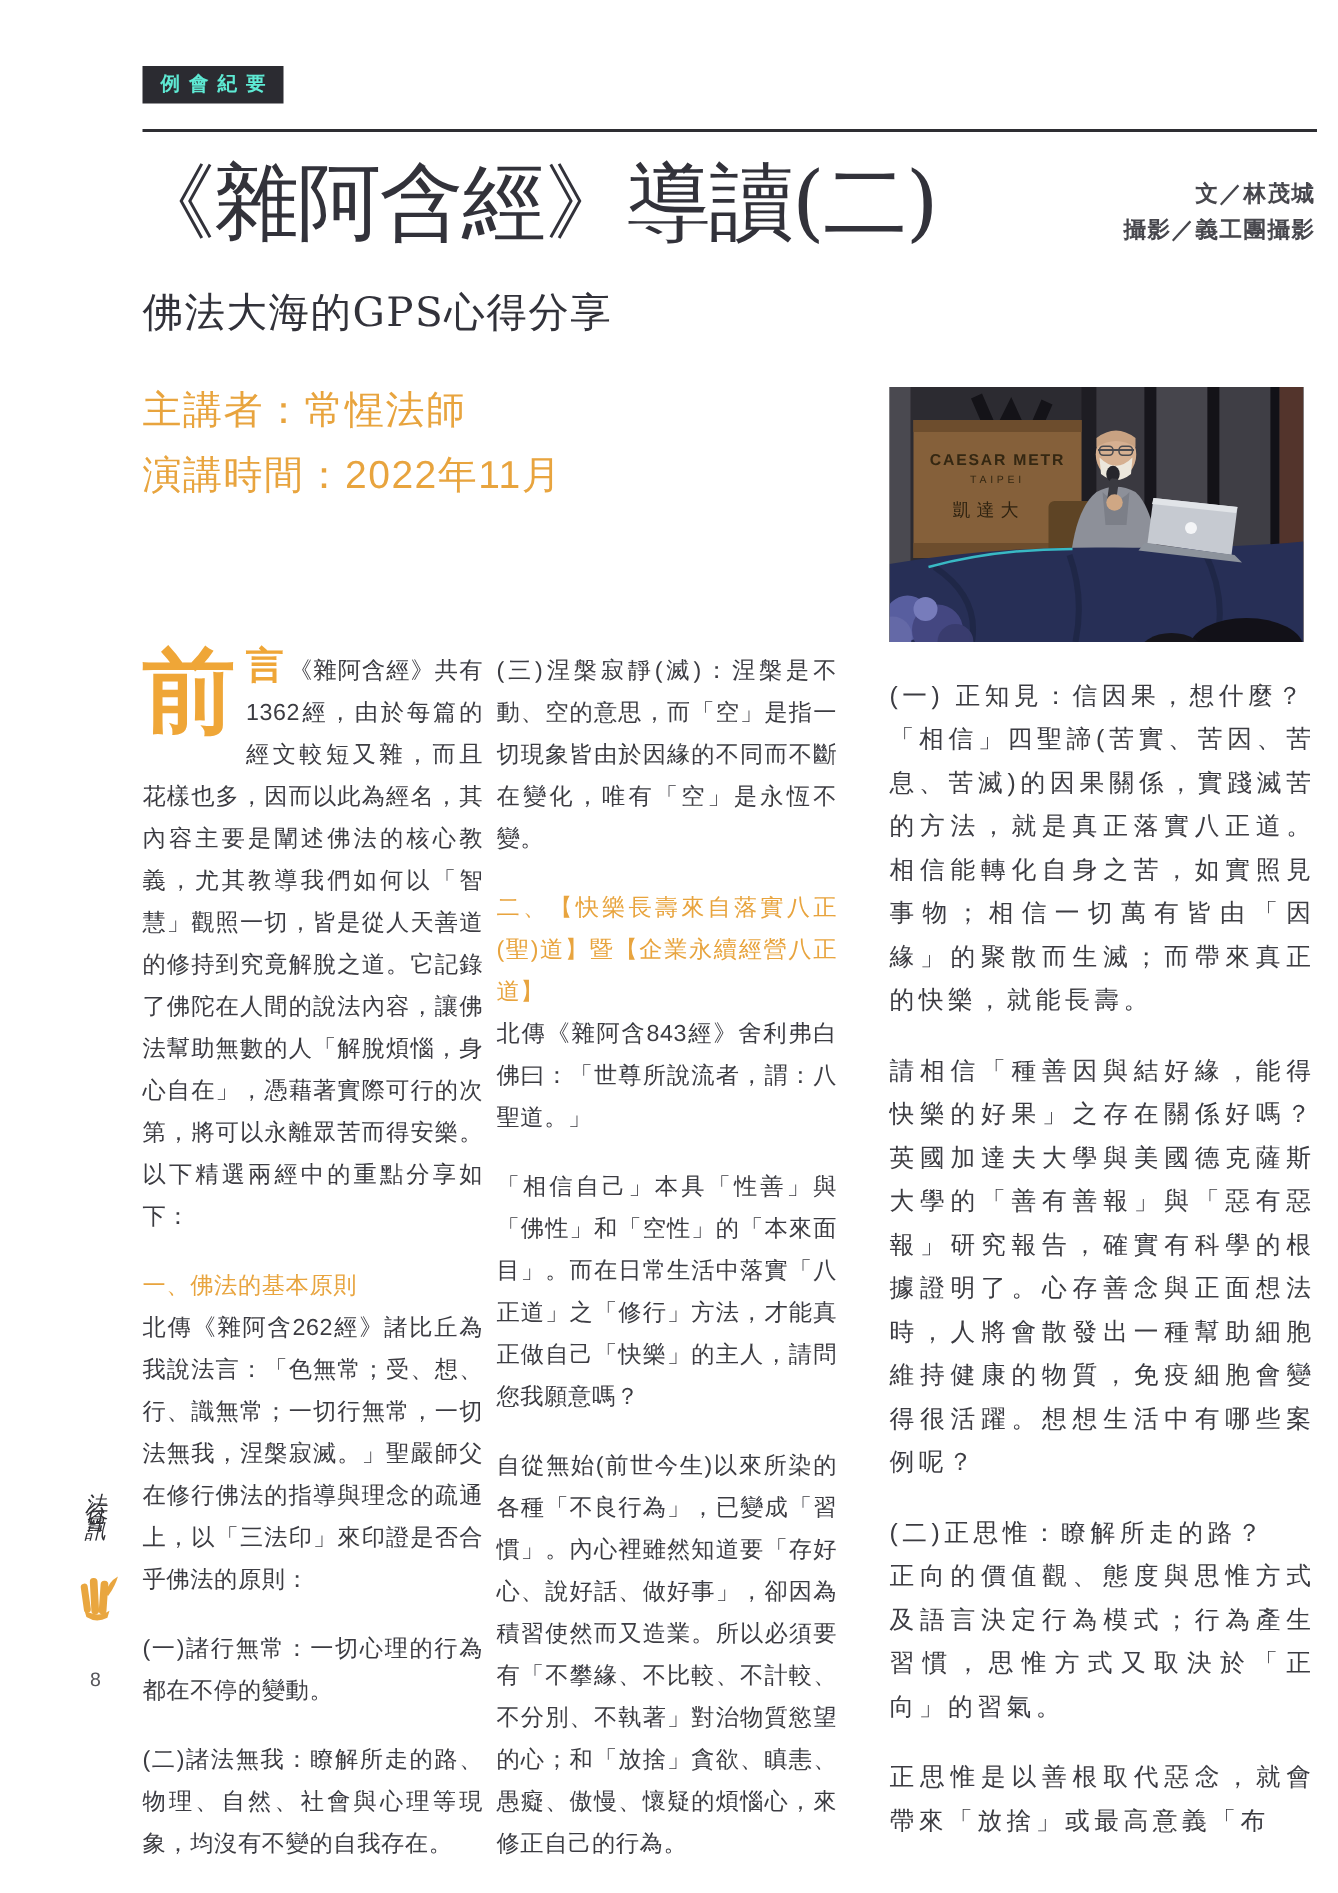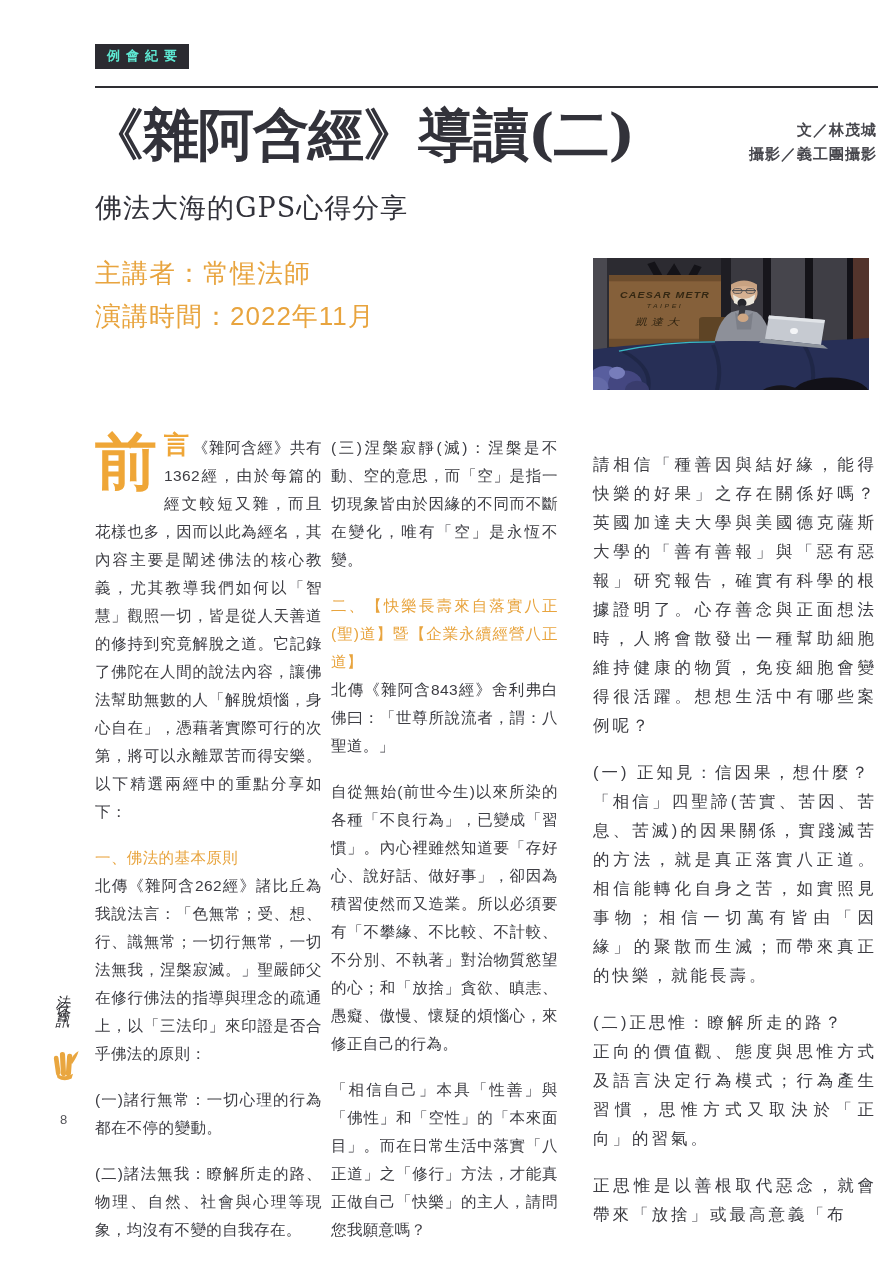--- a/index.html
+++ b/index.html
@@ -10,37 +10,37 @@
   }
   
   .tag{
     position:absolute;left:95px;top:44px;background:#2b2b31;color:#5eead4;
     font-size:13px;font-weight:bold;letter-spacing:6px;padding:3px 6px 4px 12px;
   }
   .rule{position:absolute;left:95px;top:86px;width:783px;height:2px;background:#2e2e33;}
   .title{
     position:absolute;left:88px;top:98px;margin:0;
     font-family:"DejaVu Serif","Liberation Serif",serif;
-    font-size:56px;font-weight:bold;color:#32323a;letter-spacing:-1px;white-space:nowrap;
+    font-size:56px;font-weight:normal;color:#32323a;letter-spacing:-1px;white-space:nowrap;
   }
   .subtitle{
     position:absolute;left:95px;top:190px;margin:0;
     font-family:"DejaVu Serif","Liberation Serif",serif;
     font-size:27px;font-weight:normal;color:#32323a;letter-spacing:1px;
   }
   .credits{
     position:absolute;right:15px;top:118px;text-align:right;
     font-size:15px;font-weight:bold;color:#47474d;line-height:24px;letter-spacing:1px;
   }
   .speaker{
     position:absolute;left:95px;top:252px;
     font-size:26px;line-height:43px;letter-spacing:1px;color:#E8A43E;
   }
   
-  .photo{position:absolute;left:593px;top:258px;width:276px;height:132px;overflow:hidden;background:#2c2b31;font-style:italic;}
+  .photo{position:absolute;left:593px;top:258px;width:276px;height:170px;overflow:hidden;background:#2c2b31;}
   .photo svg{display:block;width:100%;height:100%;}
   
   .col{position:absolute;text-align:justify;color:#3c3c42;}
   .col p{margin:0 0 18px;white-space:pre-line;}
   .col h3{margin:0 0 0;color:#E8A43E;font-weight:normal;}
   .col1{left:95px;top:430px;width:227px;font-size:15.5px;line-height:28px;letter-spacing:0.4px;}
   .col2{left:331px;top:434px;width:227px;font-size:15.5px;line-height:28px;letter-spacing:0.4px;}
   .col1 h3,.col2 h3{font-size:15.5px;line-height:28px;}
   .col3{left:593px;top:450px;width:284px;font-size:16.5px;line-height:29px;letter-spacing:3px;}
   .dropcap{
@@ -144,28 +144,28 @@
     <h3>一、佛法的基本原則</h3>
     <p>北傳《雜阿含262經》諸比丘為我說法言：「色無常；受、想、行、識無常；一切行無常，一切法無我，涅槃寂滅。」聖嚴師父在修行佛法的指導與理念的疏通上，以「三法印」來印證是否合乎佛法的原則：</p>
     <p>(一)諸行無常：一切心理的行為都在不停的變動。</p>
     <p>(二)諸法無我：瞭解所走的路、物理、自然、社會與心理等現象，均沒有不變的自我存在。</p>
   </div>
 
   <div class="col col2">
     <p>(三)涅槃寂靜(滅)：涅槃是不動、空的意思，而「空」是指一切現象皆由於因緣的不同而不斷在變化，唯有「空」是永恆不變。</p>
     <h3>二、【快樂長壽來自落實八正(聖)道】暨【企業永續經營八正道】</h3>
     <p>北傳《雜阿含843經》舍利弗白佛曰：「世尊所說流者，謂：八聖道。」</p>
+    <p>「相信自己」本具「性善」與「佛性」和「空性」的「本來面目」。而在日常生活中落實「八正道」之「修行」方法，才能真正做自己「快樂」的主人，請問您我願意嗎？</p>
     <p>自從無始(前世今生)以來所染的各種「不良行為」，已變成「習慣」。內心裡雖然知道要「存好心、說好話、做好事」，卻因為積習使然而又造業。所以必須要有「不攀緣、不比較、不計較、不分別、不執著」對治物質慾望的心；和「放捨」貪欲、瞋恚、愚癡、傲慢、懷疑的煩惱心，來修正自己的行為。</p>
-    <p>「相信自己」本具「性善」與「佛性」和「空性」的「本來面目」。而在日常生活中落實「八正道」之「修行」方法，才能真正做自己「快樂」的主人，請問您我願意嗎？</p>
   </div>
 
   <div class="col col3">
-    <p>請相信「種善因與結好緣，能得快樂的好果」之存在關係好嗎？英國加達夫大學與美國德克薩斯大學的「善有善報」與「惡有惡報」研究報告，確實有科學的根據證明了。心存善念與正面想法時，人將會散發出一種幫助細胞維持健康的物質，免疫細胞會變得很活躍。想想生活中有哪些案例呢？</p>
     <p>(一) 正知見：信因果，想什麼？
 「相信」四聖諦(苦實、苦因、苦息、苦滅)的因果關係，實踐滅苦的方法，就是真正落實八正道。相信能轉化自身之苦，如實照見事物；相信一切萬有皆由「因緣」的聚散而生滅；而帶來真正的快樂，就能長壽。</p>
+    <p>請相信「種善因與結好緣，能得快樂的好果」之存在關係好嗎？英國加達夫大學與美國德克薩斯大學的「善有善報」與「惡有惡報」研究報告，確實有科學的根據證明了。心存善念與正面想法時，人將會散發出一種幫助細胞維持健康的物質，免疫細胞會變得很活躍。想想生活中有哪些案例呢？</p>
     <p>(二)正思惟：瞭解所走的路？
 正向的價值觀、態度與思惟方式及語言決定行為模式；行為產生習慣，思惟方式又取決於「正向」的習氣。</p>
     <p>正思惟是以善根取代惡念，就會帶來「放捨」或最高意義「布</p>
   </div>
 
   <div class="journal">法行會訊</div>
   <svg class="logo" viewBox="0 0 30 34">
     <g fill="#E9A63F">
       <rect x="3" y="7" width="5" height="21" rx="2.5" transform="rotate(-8 5.5 17)"></rect>
       <rect x="9" y="3" width="5.5" height="26" rx="2.7" transform="rotate(-3 11.7 16)"></rect>

